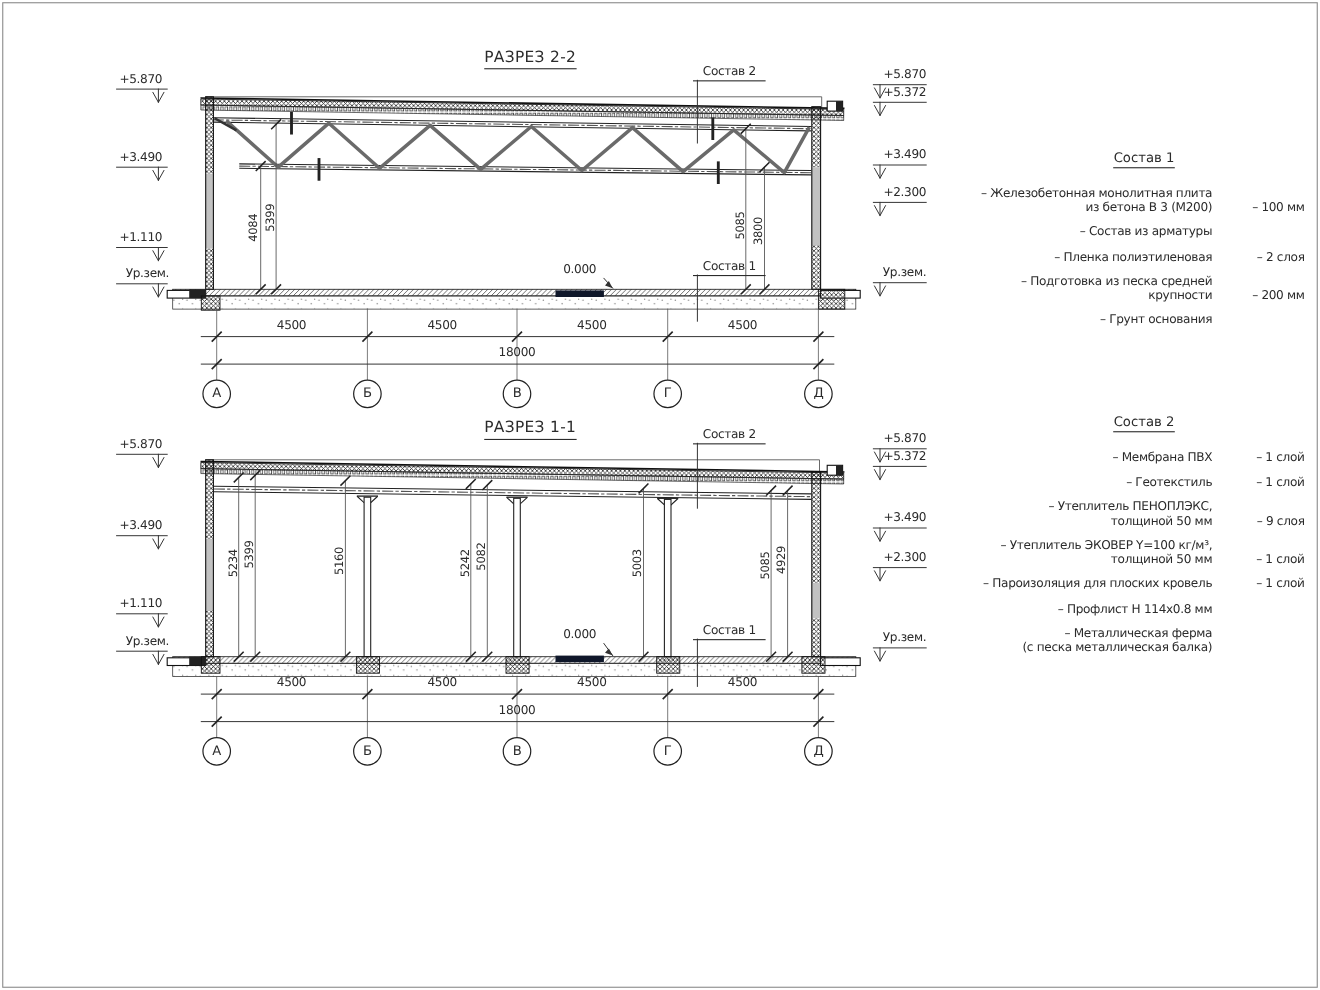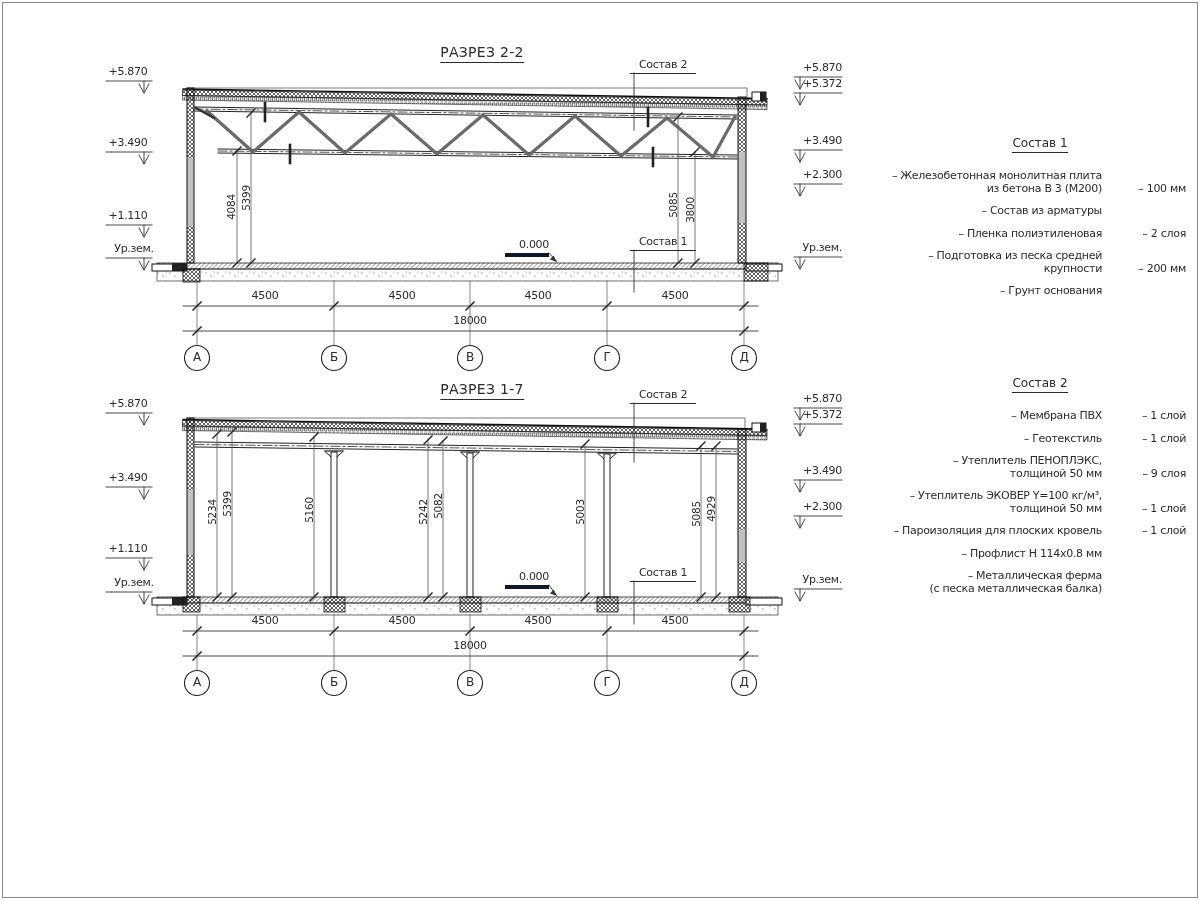--- a/index.html
+++ b/index.html
@@ -9,21 +9,21 @@
   svg{position:absolute;left:0;top:0;}
   .txt{position:absolute;white-space:nowrap;font-size:11px;letter-spacing:-0.3px;color:#2b2b2b;}
   .sec-title{font-size:14px;letter-spacing:0.3px;border-bottom:1.2px solid #2b2b2b;padding-bottom:2px;transform:translateX(-50%);}
   .lvl{font-size:11px;}
   .lvl.r{width:48px;text-align:right;}
   .lvl.l{width:48px;text-align:center;}
   .dim-h{font-size:11px;transform:translateX(-50%);}
   .vdim{font-size:10.5px;transform:translate(-50%,-50%) rotate(-90deg);}
   .axis{font-size:12px;width:20px;text-align:center;}
   .lead-label{font-size:11px;border-bottom:1px solid #2b2b2b;padding-bottom:2px;width:66px;text-align:center;}
-  .zero{font-size:11px;border-bottom:4px solid #0f172a;padding-bottom:2px;width:44px;text-align:right;}
+  .zero{font-size:11px;border-bottom:6px solid #0f172a;padding-bottom:13px;width:44px;text-align:center;}
   .legend{position:absolute;width:300px;}
   .lg-title{font-size:12px;text-align:center;margin-bottom:20px;}
   .lg-title span{border-bottom:1px solid #2b2b2b;padding-bottom:2px;}
   .lg-item{display:flex;margin-bottom:10px;font-size:11px;line-height:12.5px;letter-spacing:-0.3px;text-align:right;}
   .lg-text{width:212px;}
   .lg-l2{padding-left:11px;}
   .lg-val{width:84px;align-self:flex-end;white-space:nowrap;}
 </style>
 </head>
 <body>
@@ -340,21 +340,21 @@
 <div class="txt dim-h" style="left:538px;top:289px;">4500</div>
 <div class="txt dim-h" style="left:675px;top:289px;">4500</div>
 <div class="txt dim-h" style="left:470px;top:314px;">18000</div>
 
 <div class="txt axis" style="left:187px;top:350px;">А</div>
 <div class="txt axis" style="left:324px;top:350px;">Б</div>
 <div class="txt axis" style="left:460px;top:350px;">В</div>
 <div class="txt axis" style="left:597px;top:350px;">Г</div>
 <div class="txt axis" style="left:734px;top:350px;">Д</div>
 
-<div class="txt sec-title" style="left:482px;top:381px;">РАЗРЕЗ 1-7</div>
+<div class="txt sec-title" style="left:482px;top:381px;">РАЗРЕЗ 1-1</div>
 
 <div class="txt lvl l" style="left:104px;top:397px;">+5.870</div>
 <div class="txt lvl l" style="left:104px;top:471px;">+3.490</div>
 <div class="txt lvl l" style="left:104px;top:542px;">+1.110</div>
 <div class="txt lvl l" style="left:110px;top:576px;">Ур.зем.</div>
 
 <div class="txt lvl r" style="left:794px;top:392px;">+5.870</div>
 <div class="txt lvl r" style="left:794px;top:408px;">+5.372</div>
 <div class="txt lvl r" style="left:794px;top:464px;">+3.490</div>
 <div class="txt lvl r" style="left:794px;top:500px;">+2.300</div>

